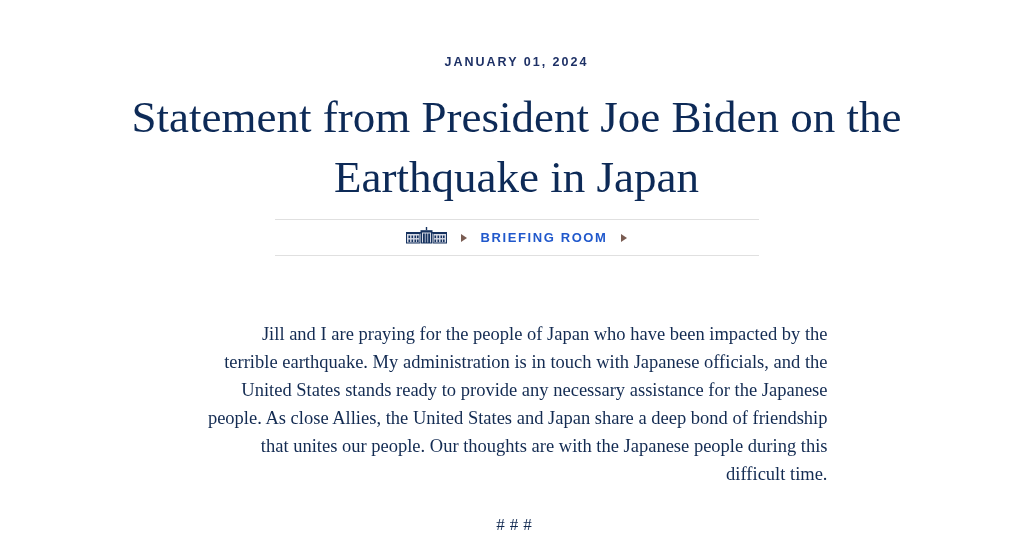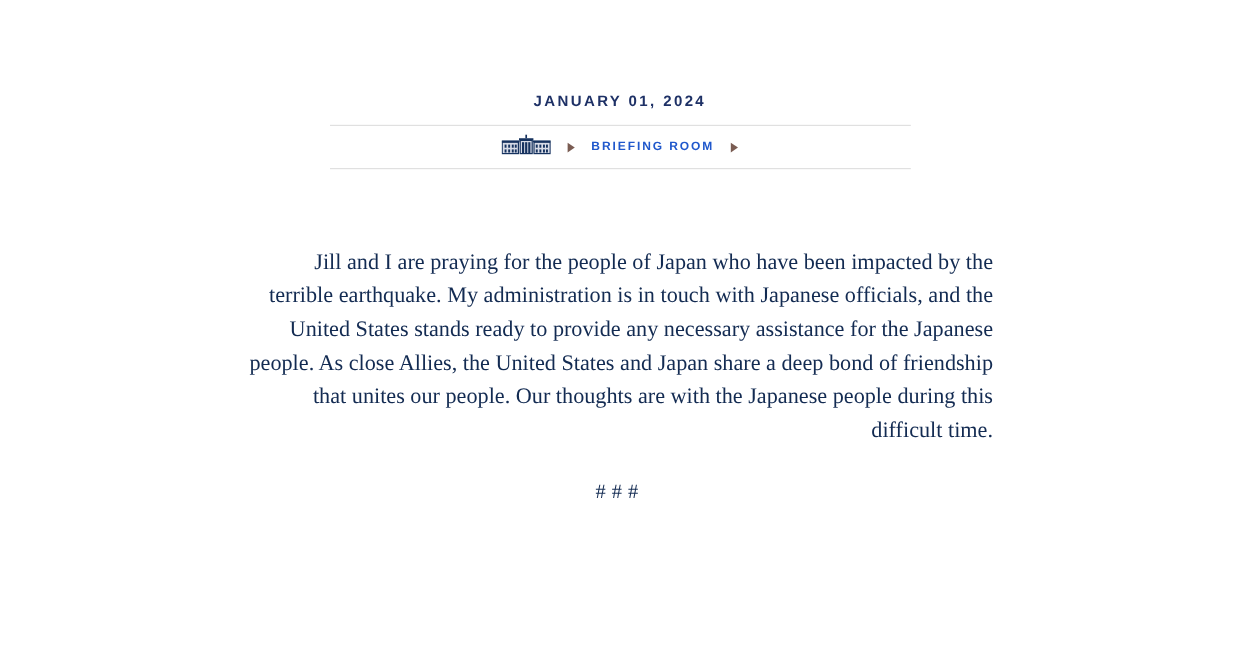--- a/index.html
+++ b/index.html
@@ -7,21 +7,21 @@
   body {
     width: 1033px;
     height: 550px;
     overflow: hidden;
     font-family: "Liberation Sans", sans-serif;
     color: #0d2a57;
   }
   .page {
     width: 1033px;
     height: 550px;
-    padding-top: 77px;
+    padding-top: 55px;
   }
   .date {
     text-align: center;
     font-size: 12.5px;
     font-weight: 700;
     letter-spacing: 2px;
     color: #1e3166;
     line-height: 15px;
     font-family: "Liberation Sans", sans-serif;
   }
@@ -43,21 +43,21 @@
     border-top: 1px solid #e0e0e0;
     border-bottom: 1px solid #e0e0e0;
     display: flex;
     align-items: center;
     justify-content: center;
     column-gap: 14px;
   }
   .breadcrumb a {
     text-decoration: none;
     color: #2058cc;
-    font-size: 10px;
+    font-size: 13px;
     font-weight: 700;
     letter-spacing: 1.6px;
     font-family: "Liberation Sans", sans-serif;
     white-space: nowrap;
   }
   .crumb-sep {
     display: inline-block;
     width: 0; height: 0;
     border-left: 6px solid #7a5c52;
     border-top: 4.5px solid transparent;
@@ -82,20 +82,21 @@
     color: #132b52;
   }
 </style>
 </head>
 <body>
 
 <div class="page">
 
   <div class="date">JANUARY 01, 2024</div>
 
+  <h1 class="title">Statement from President Joe Biden on the Earthquake in Japan</h1>
 
   <nav class="breadcrumb">
     <a href="#" class="wh-icon-link">
       <span>
         <svg width="41" height="18" viewBox="0 0 41 18" aria-hidden="true">
 
           <rect x="0.5" y="6.5" width="13.5" height="9.5" fill="#d7dbe6" stroke="#16325f" stroke-width="1"></rect>
           <rect x="27" y="6.5" width="13.5" height="9.5" fill="#d7dbe6" stroke="#16325f" stroke-width="1"></rect>
 
           <rect x="0" y="5" width="15" height="1.6" fill="#16325f"></rect>

